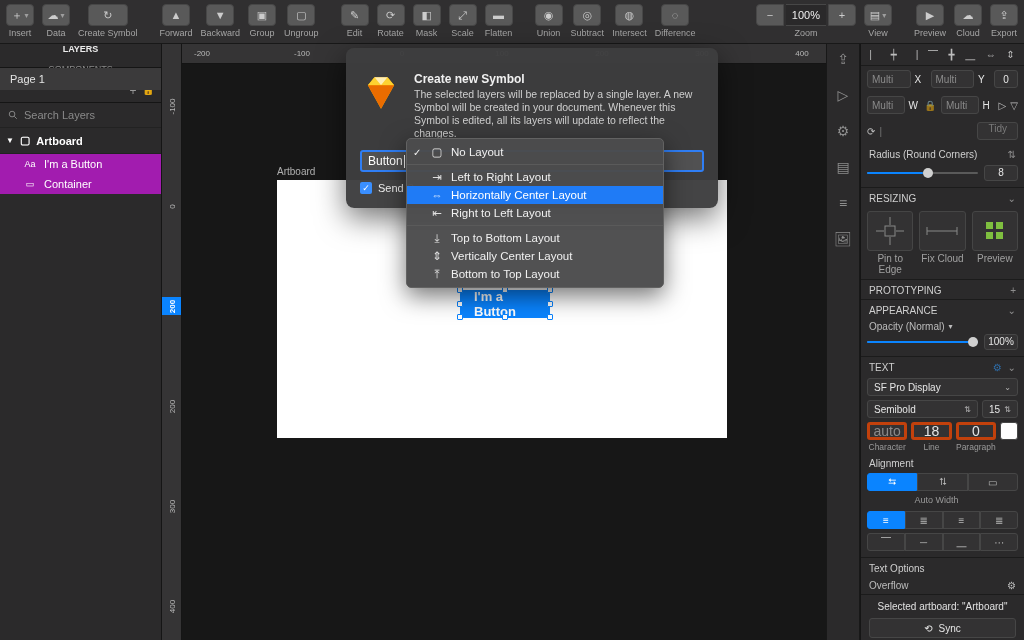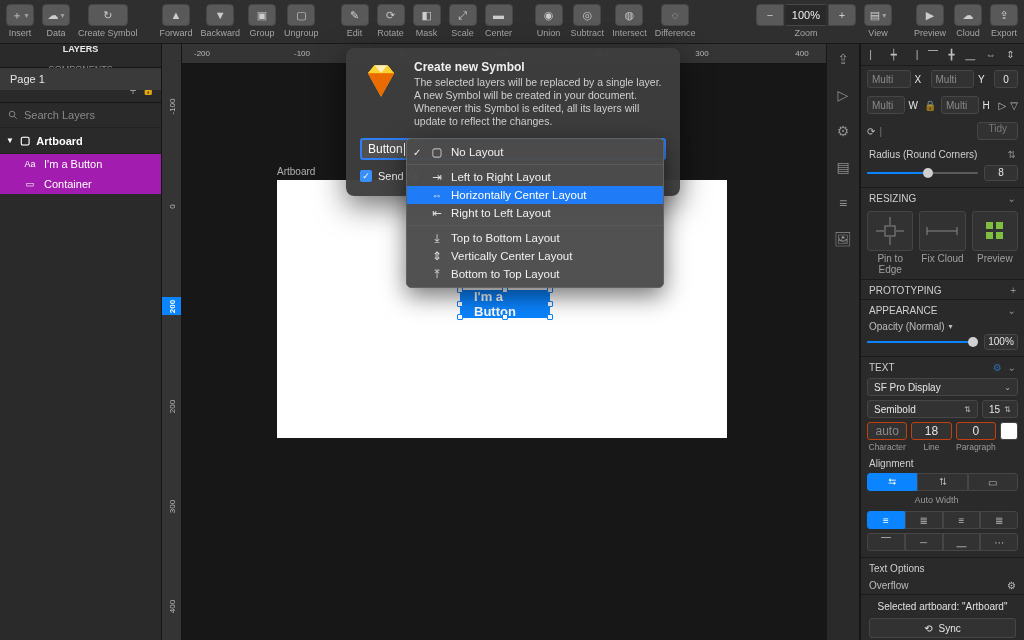--- a/index.html
+++ b/index.html
@@ -73,28 +73,28 @@
   .slider .fill { position:absolute; top:5px; left:0; height:2px; background:#0a84ff; border-radius:1px; right:0;}
   .slider .knob { position:absolute; right:0; top:1px; width:10px; height:10px; background:#d0d0d0; border-radius:50%;}
   .valbox { height:16px; min-width:34px; background:#333233; border:1px solid #464646; border-radius:3px; font-size:10px; text-align:center; color:#e6e6e6; line-height:14px;}
   .dropdown { height:18px; background:#333233; border:1px solid #464646; border-radius:3px; display:flex; align-items:center; padding:0 6px; color:#e6e6e6; font-size:10px; position:relative;}
   .dropdown .dch { margin-left:auto; font-size:8px; opacity:0.7;}
   .segrow { display:flex; padding:2px 6px; gap:0;}
   .segbtn { flex:1; height:18px; background:#333233; border:1px solid #464646; display:flex; align-items:center; justify-content:center; font-size:10px; color:#b8b8b8;}
   .segbtn:first-child{border-radius:3px 0 0 3px;}
   .segbtn:last-child{border-radius:0 3px 3px 0;}
   .segbtn.sel{ background:#0a84ff; border-color:#0a84ff; color:#fff;}
-  .txtin { flex:1; height:18px; background:#333233; border:1px solid #c2410c; border-radius:3px; color:#8a8a8a; font-size:12px; display:flex; align-items:center; justify-content:center;}
+  .txtin { flex:1; height:18px; background:#333233; border:3px solid #c2410c; border-radius:3px; color:#8a8a8a; font-size:14px; display:flex; align-items:center; justify-content:center;}
   .txtin.v{ color:#e6e6e6;}
   .swatch { width:18px; height:18px; background:#fff; border:1px solid #464646; border-radius:3px;}
   .footer-sel { text-align:center; font-size:10px; color:#e0e0e0; padding:6px 0 4px 0; border-top:1px solid #1b1b1b;}
   .syncbtn { margin:2px 8px 0 8px; height:20px; background:#333233; border:1px solid #464646; border-radius:3px; display:flex; align-items:center; justify-content:center; gap:6px; color:#e6e6e6;}
 
   
-  .modal { position:absolute; left:346px; top:48px; width:334px; background:rgba(62,62,63,0.97); border-radius:8px; box-shadow:0 10px 30px rgba(0,0,0,0.55); padding:12px 14px 14px 14px; color:#f0f0f0; }
+  .modal { position:absolute; left:346px; top:48px; width:372px; background:rgba(62,62,63,0.97); border-radius:8px; box-shadow:0 10px 30px rgba(0,0,0,0.55); padding:24px 14px 14px 14px; color:#f0f0f0; }
   .modal-hd { display:flex; gap:12px; }
   .diamond-icon svg { width:42px; height:42px; }
   .modal-title { font-size:12px; font-weight:700; }
   .modal-desc { font-size:10.5px; color:#cfcfcf; line-height:13px; margin-top:2px;}
   .modal-input { margin-top:10px; height:22px; width:100%; background:#515152; border:2px solid #2f7ef5; border-radius:3px; padding:0 6px; color:#fff; font-size:12px; display:flex; align-items:center;}
   .modal-input .caret { width:1px; height:13px; background:#fff; margin-left:1px; animation:blink 1s infinite;}
   @keyframes blink { 50%{opacity:0;} }
   .modal-chk { margin-top:10px; display:flex; align-items:center; gap:6px; font-size:11px;}
   .mchk { width:12px; height:12px; border-radius:2px; background:#3a8fff; display:flex; align-items:center; justify-content:center; color:#fff; font-size:9px;}
 
@@ -175,21 +175,21 @@
   <div class="tgroup">
       <div class="btns">
         <div class="tbtn">⤢</div>
       </div>
       <div class="tlabel">Scale</div>
     </div>
   <div class="tgroup">
       <div class="btns">
         <div class="tbtn">▬</div>
       </div>
-      <div class="tlabel">Center</div>
+      <div class="tlabel">Flatten</div>
     </div>
   <div class="tgap"></div>
   <div class="tgroup">
       <div class="btns">
         <div class="tbtn">◉</div>
       </div>
       <div class="tlabel">Union</div>
     </div>
   <div class="tgroup">
       <div class="btns">

